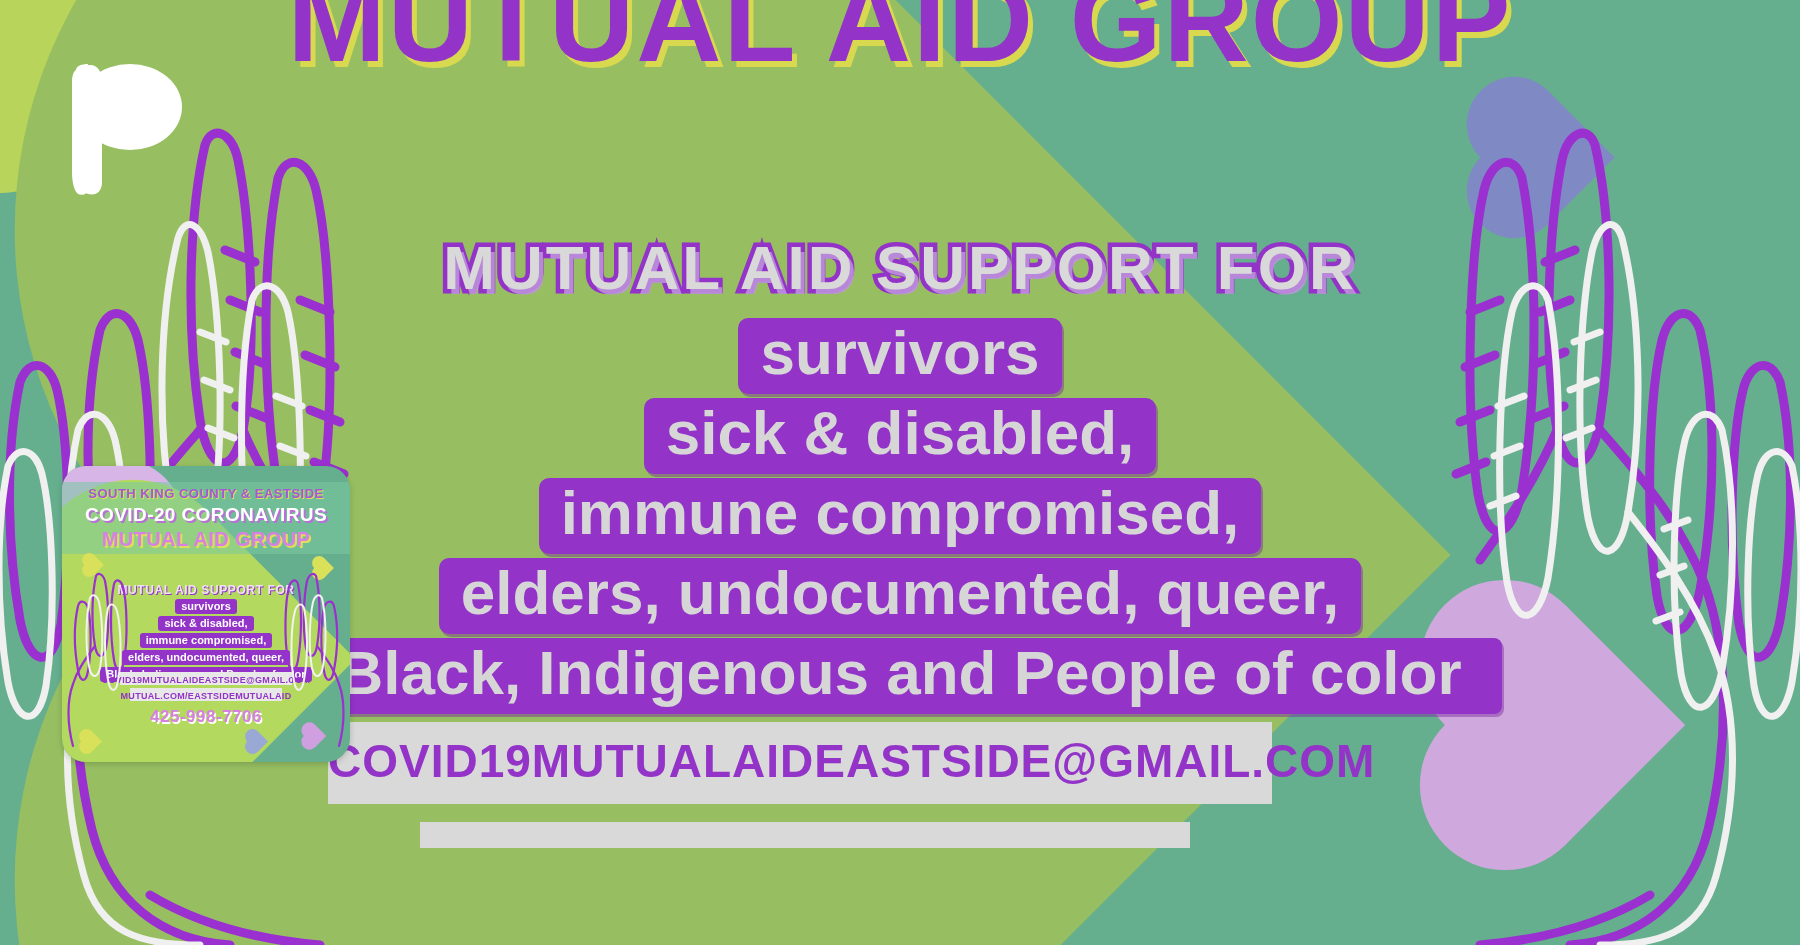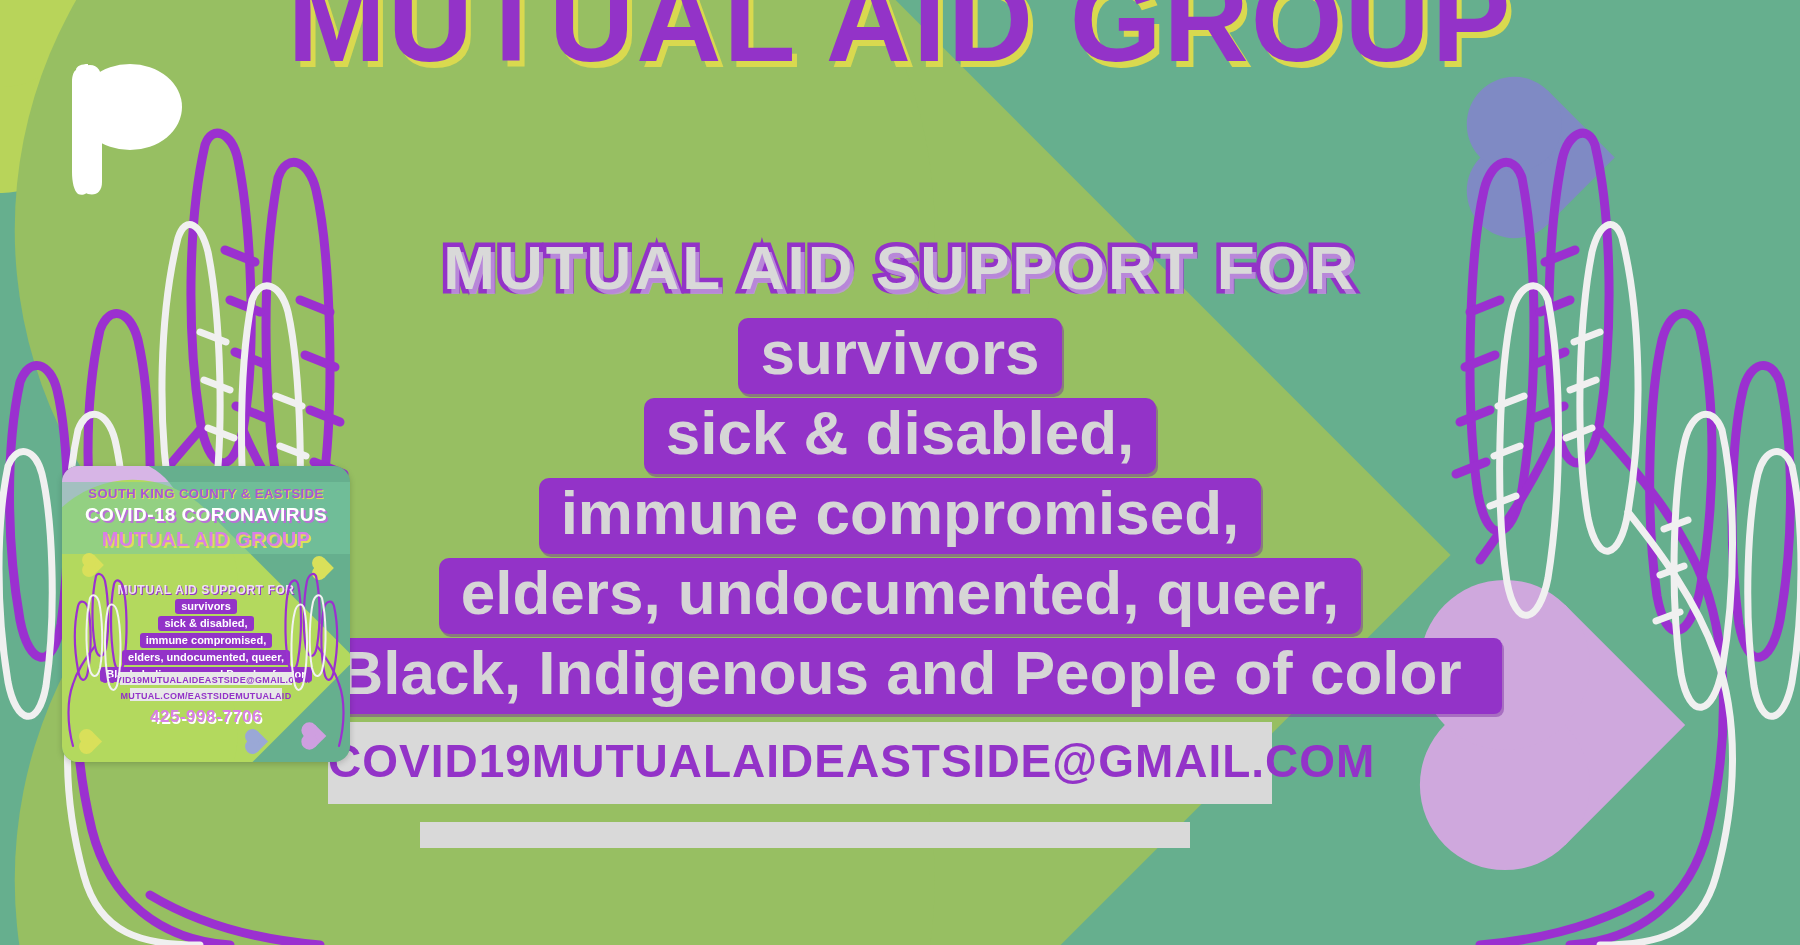--- a/index.html
+++ b/index.html
@@ -100,21 +100,21 @@
     text-align:center; padding:12px 0 16px 0; white-space:nowrap;
   }
   .contact-bar2 {
     position:absolute; left:420px; top:822px; width:770px; height:26px;
     background:#d9d9d9;
   }
 
   
   .thumb {
     position:absolute; left:62px; top:466px; width:288px; height:296px;
-    border-radius:16px; overflow:hidden;
+    border-radius:24px; overflow:hidden;
     background:#66af8e;
     box-shadow:0 2px 6px rgba(0,0,0,.18);
   }
   .thumb .t-lav {
     position:absolute; left:-30px; top:-10px; width:150px; height:120px;
     background:#d7b5e6; border-radius:50%;
   }
   .thumb .t-greenheart {
     position:absolute; left:40px; top:88px; width:210px; height:210px;
     transform:rotate(-45deg); background:#b3d95e;
@@ -274,21 +274,21 @@
 
   <div class="thumb">
     <div class="t-lav"></div>
     <div class="t-greenheart"></div>
     <div class="t-band"></div>
 
     <div class="t-miniheart tmh4"></div>
     <div class="t-miniheart tmh5"></div>
 
     <div class="t-line1">SOUTH KING COUNTY &amp; EASTSIDE</div>
-    <div class="t-line2">COVID-18 CORONAVIRUS</div>
+    <div class="t-line2">COVID-20 CORONAVIRUS</div>
     <div class="t-line3">MUTUAL AID GROUP</div>
 
     <div class="t-support">MUTUAL AID SUPPORT FOR</div>
 
     <div class="t-rows">
       <div class="t-pill">survivors</div>
       <div class="t-pill">sick &amp; disabled,</div>
       <div class="t-pill">immune compromised,</div>
       <div class="t-pill">elders, undocumented, queer,</div>
       <div class="t-pill">Black, Indigenous and People of color</div>

